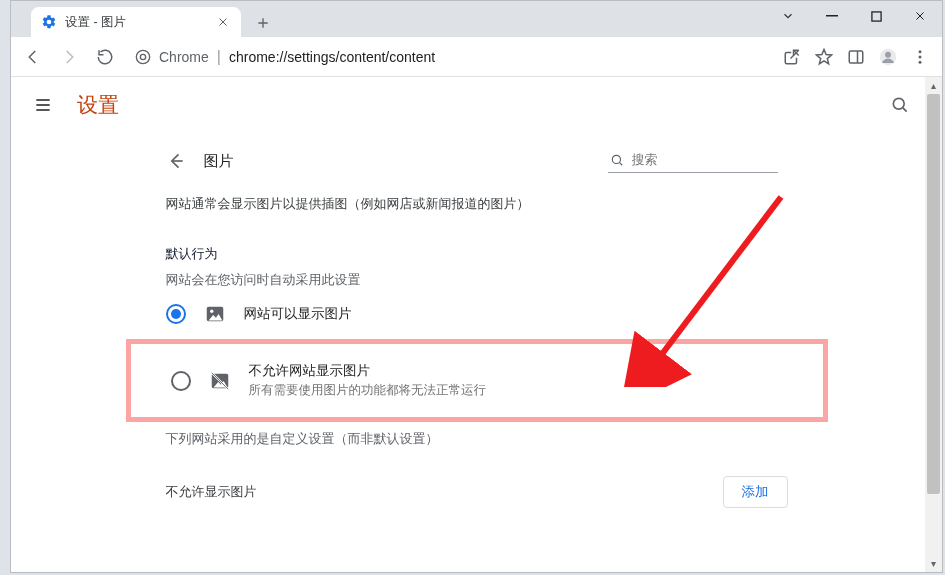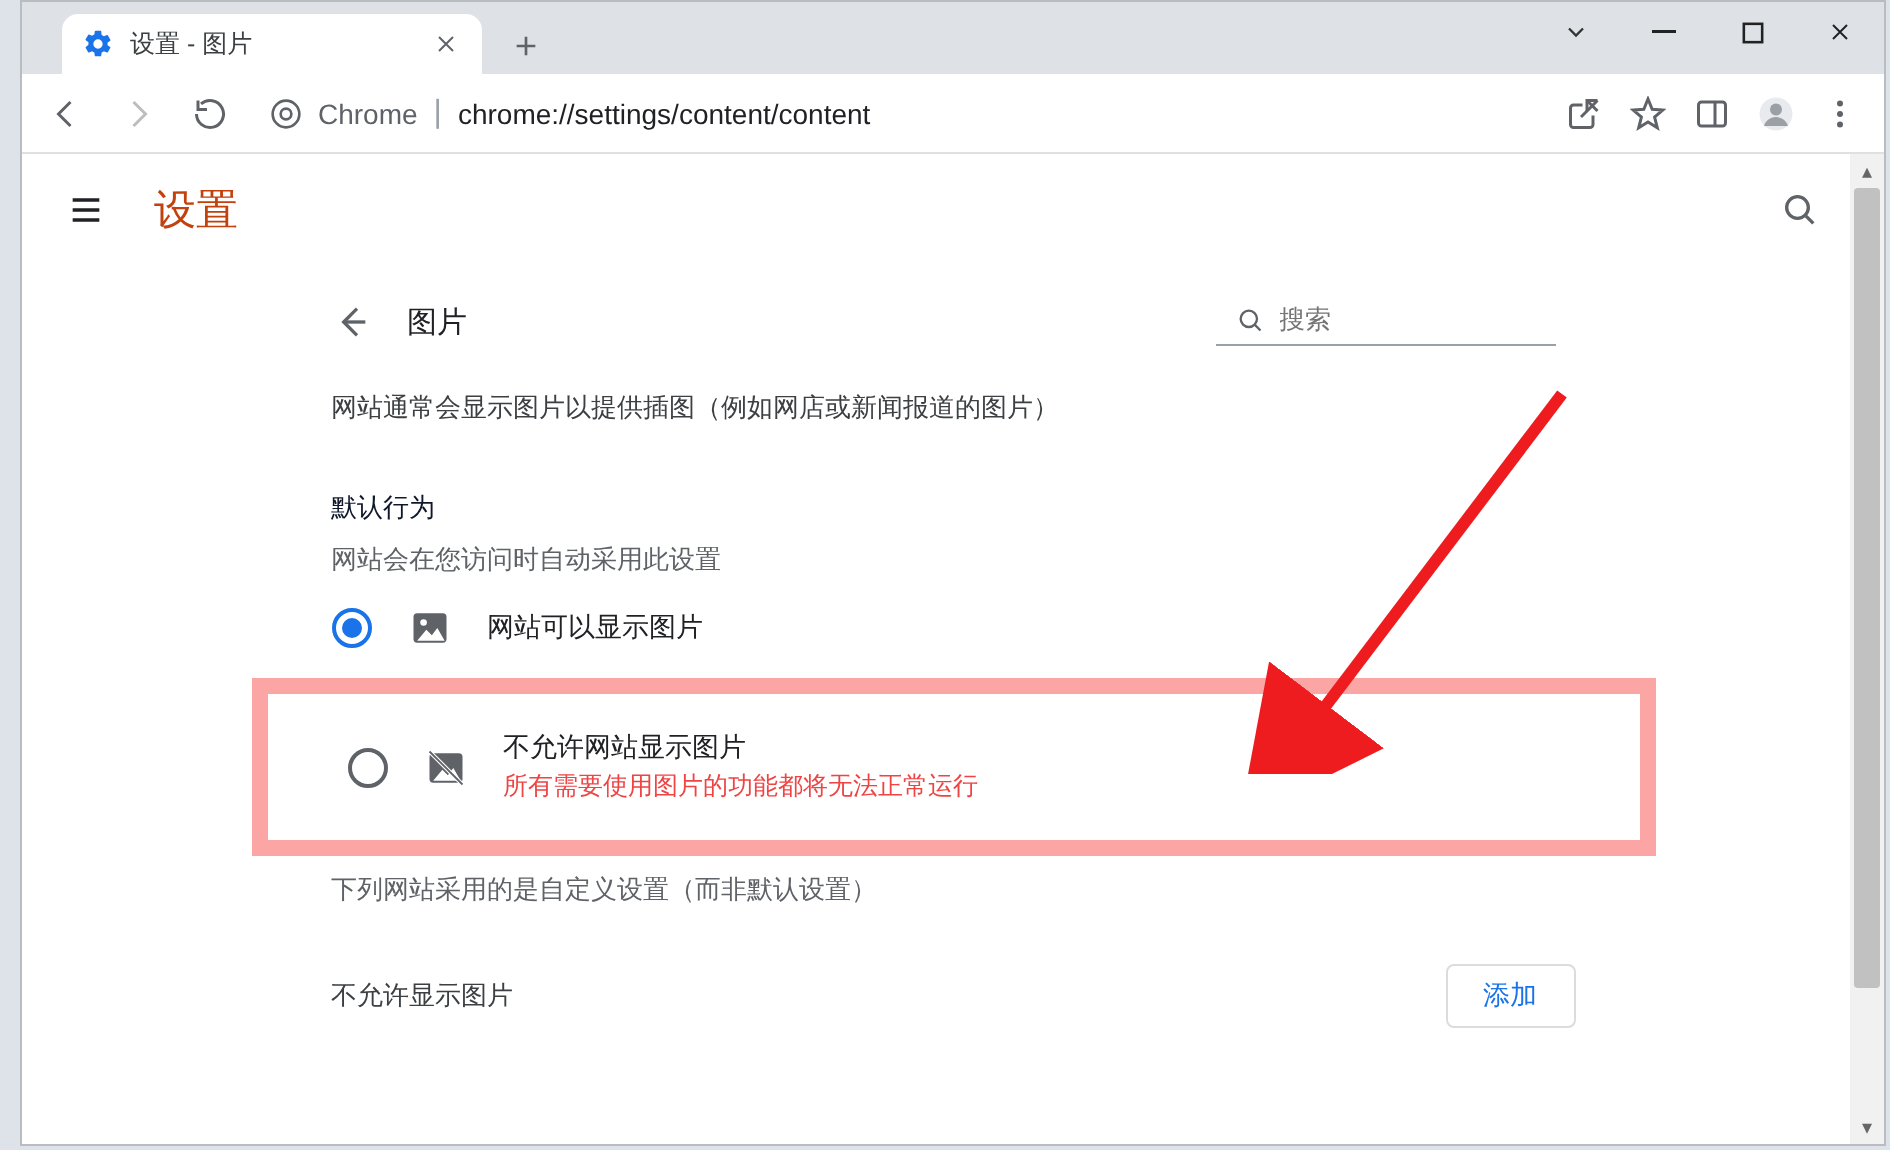--- a/index.html
+++ b/index.html
@@ -38,37 +38,37 @@
   .menu-btn { width: 24px; height: 24px; display: flex; align-items: center; justify-content: center; }
   .app-title { font-size: 21px; color: #c2410c; }
   .app-search { margin-left: auto; width: 24px; height: 24px; display: flex; align-items: center; justify-content: center; margin-right: 10px; }
 
   
   .main-wrap { display: flex; justify-content: center; }
   .card { width: 666px; padding: 0 0 40px 0; }
   .card-top { display: flex; align-items: center; padding: 16px 22px 22px 22px; gap: 18px; }
   .back-arrow { width: 20px; height: 20px; display: flex; align-items: center; justify-content: center; color: #5f6368; }
   .card-title { font-size: 15px; color: #202124; flex: 1; }
-  .inline-search { display: flex; align-items: center; gap: 6px; border-bottom: 1px solid #9aa0a6; padding: 2px 2px 4px 2px; width: 170px; margin-right: 10px; justify-content: center;}
+  .inline-search { display: flex; align-items: center; gap: 6px; border-bottom: 1px solid #9aa0a6; padding: 2px 2px 4px 2px; width: 170px; margin-right: 10px;}
   .inline-search input { border: none; outline: none; font-size: 13px; width: 130px; background: transparent; }
 
   .section-text { font-size: 13px; color: #3c4043; padding: 0 22px; }
   .section-sub { font-size: 13px; color: #5f6368; padding: 8px 22px 0 22px; }
   .section-head { font-size: 13px; color: #0f172a; padding: 32px 22px 0 22px; }
 
   .option-row { display: flex; align-items: center; gap: 18px; padding: 14px 22px; }
   .radio { width: 20px; height: 20px; border: 2px solid #5f6368; border-radius: 50%; position: relative; flex: none; }
   .radio.selected { border-color: #1a73e8; }
   .radio.selected::after { content: ""; position: absolute; left: 3px; top: 3px; width: 10px; height: 10px; border-radius: 50%; background: #1a73e8; }
   .opt-icon { width: 22px; height: 22px; display: flex; align-items: center; justify-content: center; color: #5f6368; flex: none; }
   .opt-texts { display: flex; flex-direction: column; }
   .opt-label { font-size: 13.5px; color: #202124; }
-  .opt-sub { font-size: 12.5px; color: #ef4444; margin-top: 2px; }
-
-  .high-box { border: 8px solid #fca5a5; margin: 0 -18px; padding: 0 18px; }
+  .opt-sub { font-size: 12.5px; color: #737373; margin-top: 2px; }
+
+  .high-box { border: 5px solid #fca5a5; margin: 0 -18px; padding: 0 18px; }
   .high-box .option-row { padding: 18px 22px; }
 
   .below-row { padding: 28px 22px 0 22px; display: flex; align-items: center; justify-content: space-between; }
   .add-btn { border: 1px solid #dadce0; color: #1a73e8; background: #fff; font-size: 13.5px; padding: 6px 18px; border-radius: 4px; }
 
   
   .scrollbar { position: absolute; right: 0; top: 0; bottom: 0; width: 17px; background: #f1f1f1; }
   .scroll-arrow { height: 17px; display:flex; align-items:center; justify-content:center; color:#666; font-size:10px; }
   .scroll-thumb { position: absolute; left: 2px; right: 2px; top: 17px; height: 400px; background: #c1c1c1; border-radius: 2px; }
 

